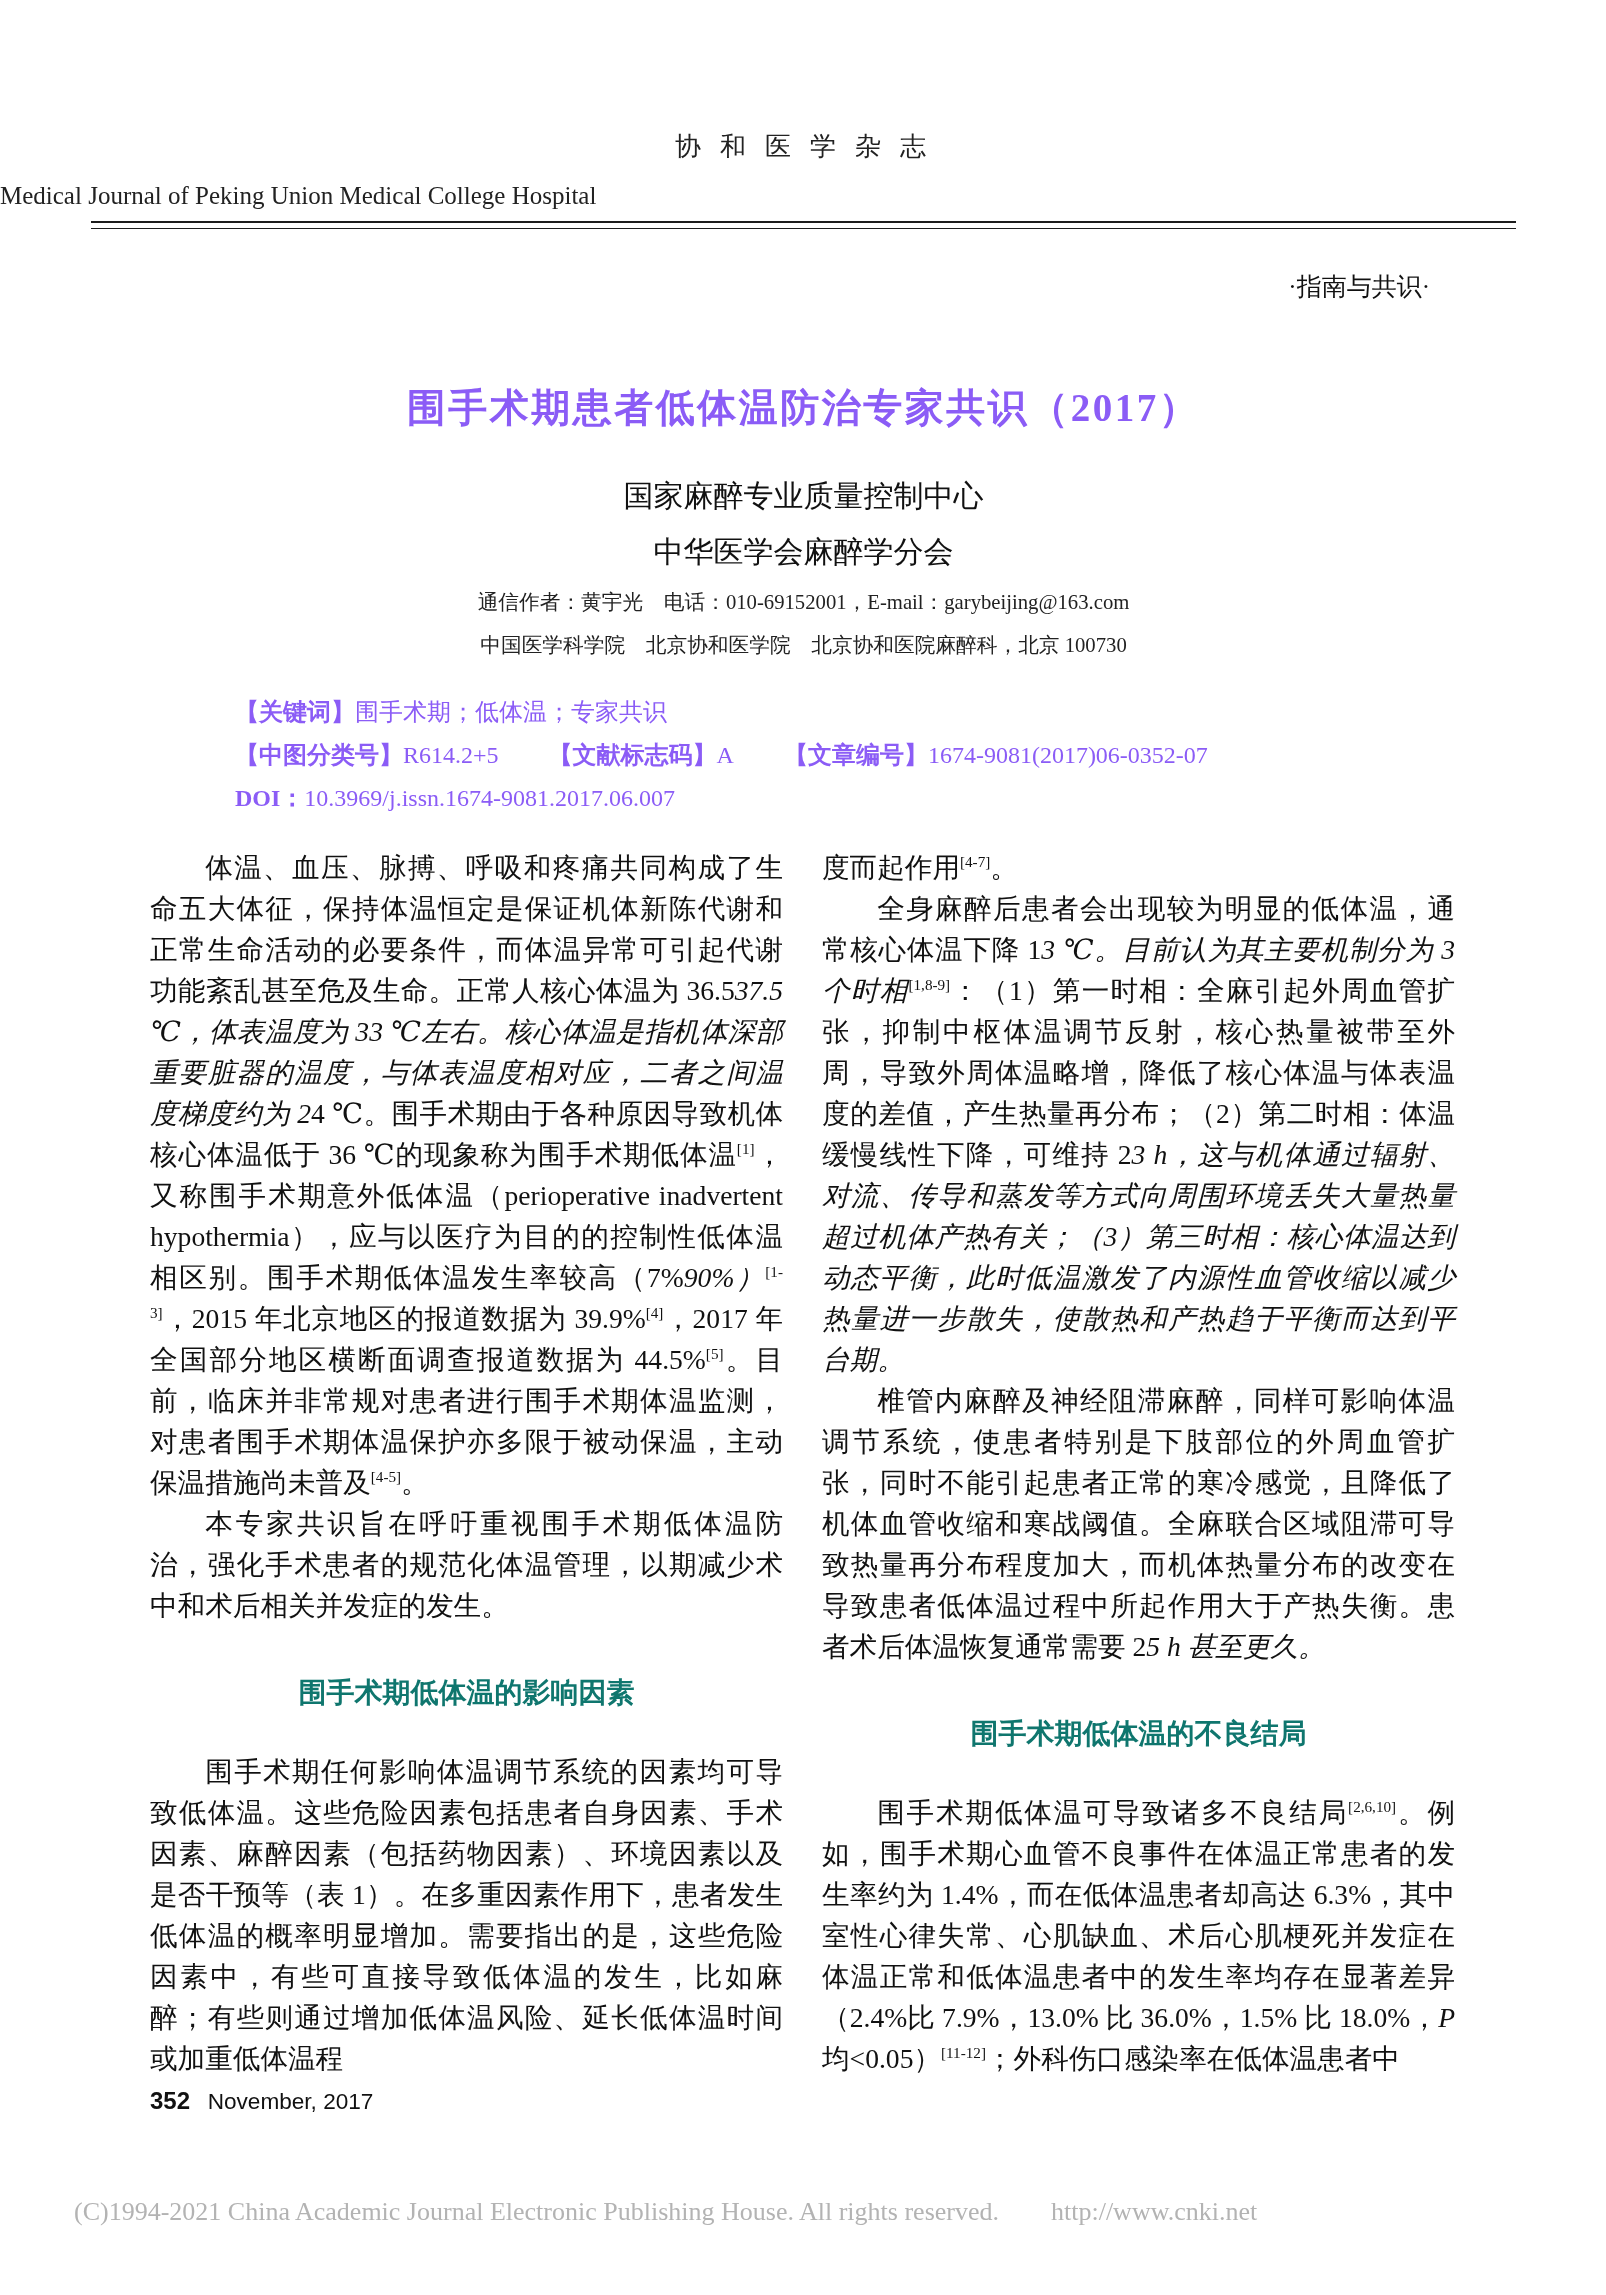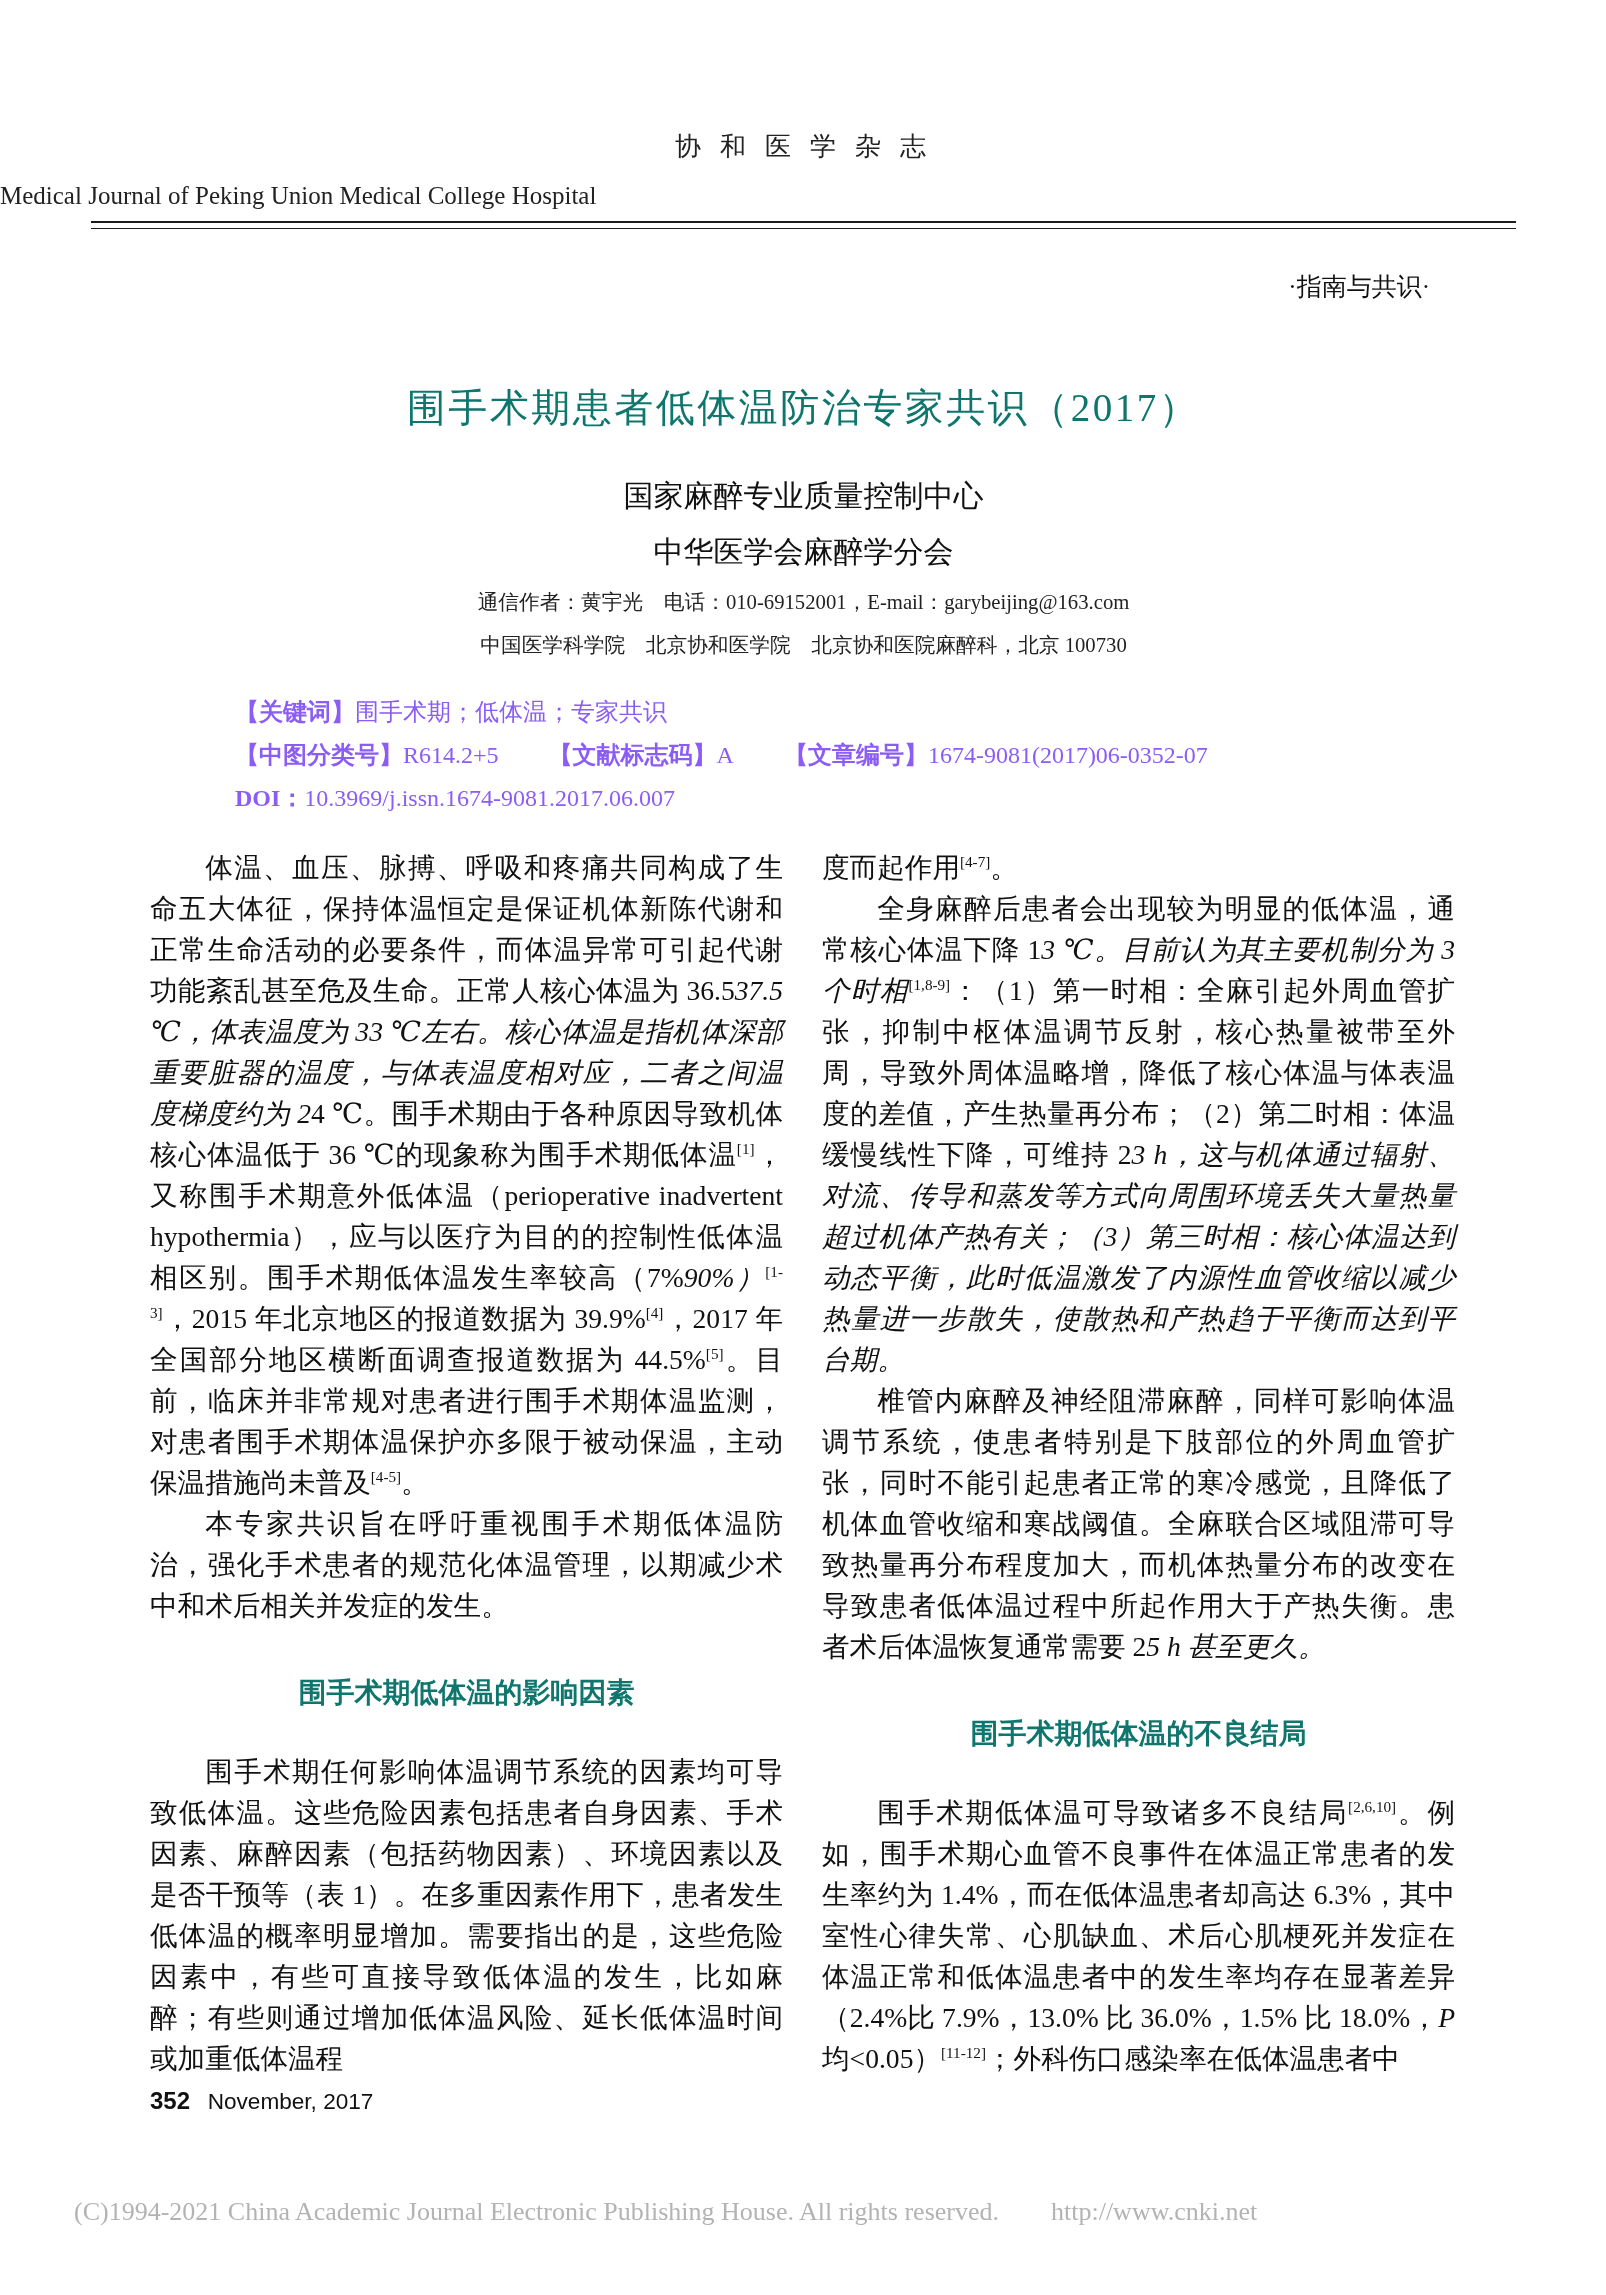--- a/index.html
+++ b/index.html
@@ -26,22 +26,22 @@
     position:absolute;top:221px;left:91px;right:91px;height:5px;
     border-top:2.5px solid #1c1c1c;border-bottom:1.9px solid #1c1c1c;
   }
   
   .category{
     position:absolute;top:270px;right:177px;
     font-size:25px;color:#111;
   }
   .title{
     position:absolute;top:381px;left:0;width:100%;
-    text-align:center;font-size:39px;font-weight:normal;margin:0;
-    letter-spacing:2.5px;color:#0f766e;
+    text-align:center;font-size:39px;font-weight:bold;margin:0;
+    letter-spacing:2.5px;color:#8b5cf6;
   }
   .author{
     position:absolute;left:0;width:100%;text-align:center;
     font-size:30px;color:#111;
   }
   .author1{top:476px;}
   .author2{top:532px;}
   .corr{
     position:absolute;left:0;width:100%;text-align:center;
     font-size:20.7px;color:#222;

